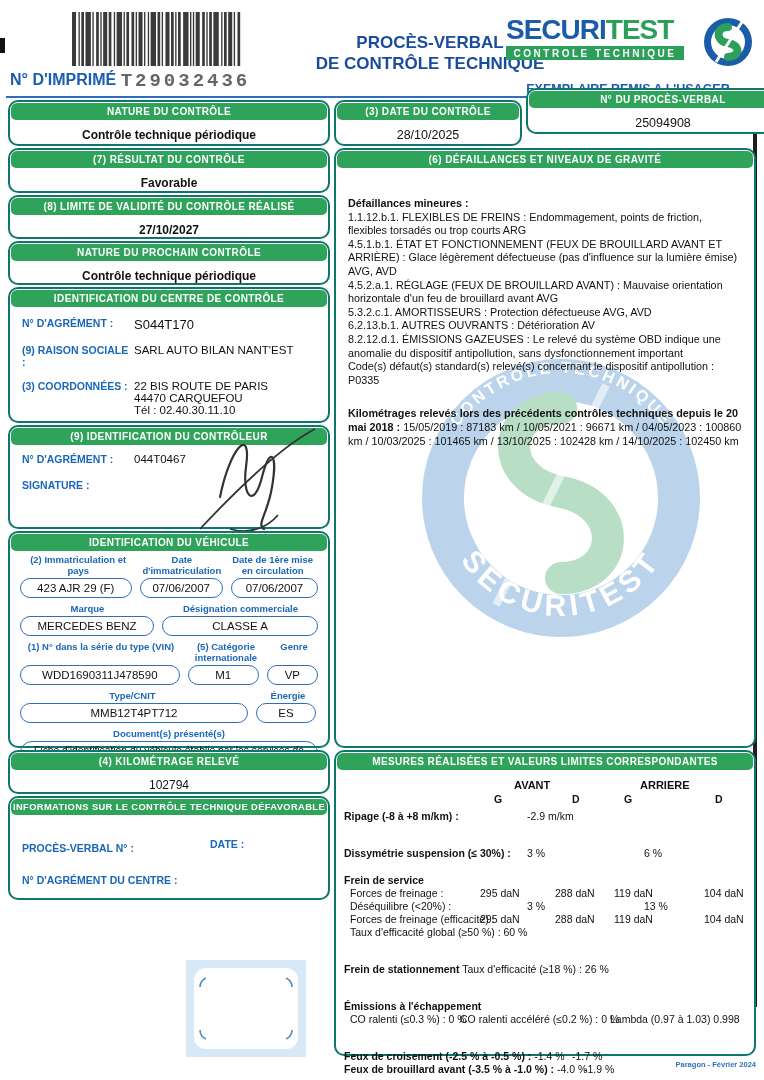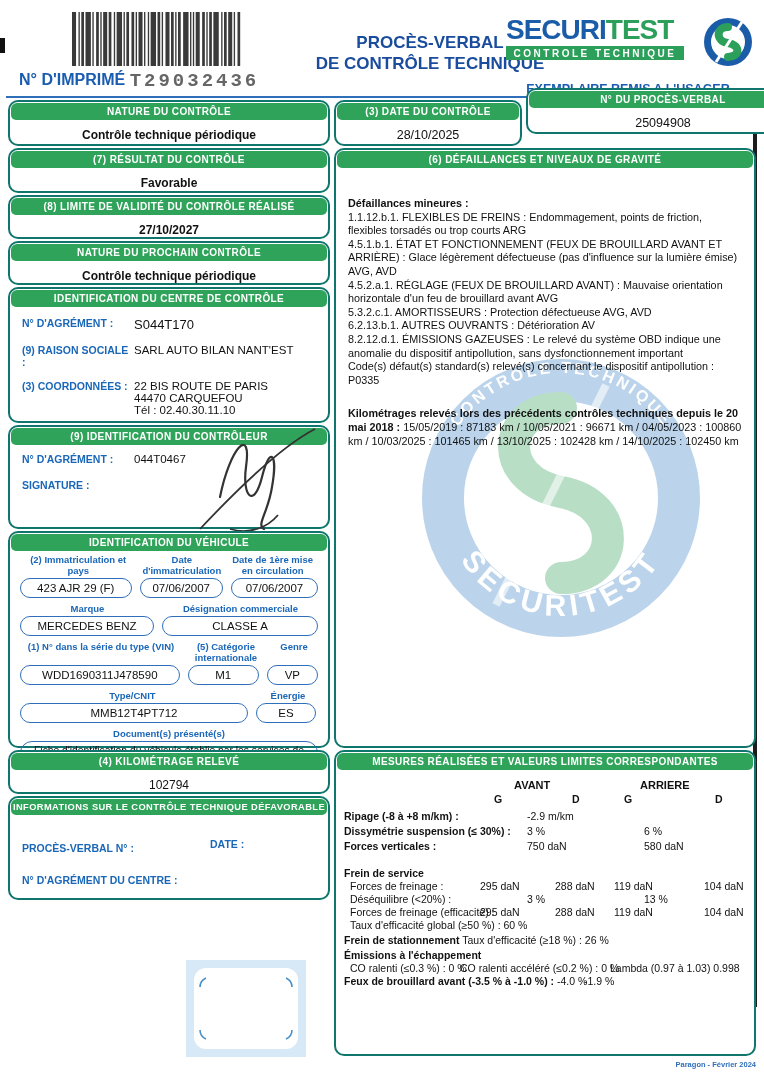--- a/index.html
+++ b/index.html
@@ -1,20 +1,20 @@
 <!DOCTYPE html>
 <html><head>
 <meta charset="utf-8">
 <style>
   html,body{margin:0;padding:0;background:#e8e8e8;}
   .page{position:relative;width:764px;height:1080px;background:#ffffff;overflow:hidden;
         font-family:"Liberation Sans","DejaVu Sans",sans-serif;color:#111;}
   
   .barcode{position:absolute;left:72px;top:12px;width:186px;height:54px;}
-  .printed-no{position:absolute;left:19px;top:70px;white-space:nowrap;}
+  .printed-no{position:absolute;left:10px;top:70px;white-space:nowrap;}
   .printed-no .lblb{color:#1a5cb0;font-weight:bold;font-size:16px;}
   .printed-no .ocr{color:#666;font-family:"Liberation Mono","DejaVu Sans Mono",monospace;
                    font-size:19px;letter-spacing:3px;font-weight:bold;vertical-align:-1px;}
   .doc-title{position:absolute;left:300px;top:32px;width:260px;text-align:center;
              color:#1a4c9e;font-weight:bold;font-size:17px;line-height:1.25;}
   .brand{position:absolute;left:506px;top:16px;width:250px;}
   .brand-word{font-size:28px;font-weight:bold;letter-spacing:-1px;line-height:1;}
   .brand-word .p1{color:#1b5ca8;} .brand-word .p2{color:#2ca05a;}
   .brand-bar{margin-top:2px;width:178px;background:#2ca05a;color:#fff;font-weight:bold;
              font-size:10px;letter-spacing:2.5px;text-align:center;padding:2px 0 1px 0;}
@@ -49,21 +49,21 @@
   .mes-content{position:relative;padding:8px 8px 0 8px;font-size:10.5px;}
   .mrow{position:relative;min-height:13px;}
   .mv{position:absolute;top:0;white-space:nowrap;}
   .pc1{left:136px}.pc2{left:211px}.pc3{left:270px}.pc4{left:360px}
   .pm1{left:183px}.pm2{left:300px}
   .ph-g1{left:150px}.ph-d1{left:228px}.ph-g2{left:280px}.ph-d2{left:371px}
   .ph-avant{left:170px;font-weight:bold;font-size:11px;}
   .ph-arriere{left:296px;font-weight:bold;font-size:11px;}
   .bold{font-weight:bold;}
   .ind{padding-left:6px;}
-  .mt4{margin-top:4px}.mt12{margin-top:2px}.mt14{margin-top:14px}
+  .mt4{margin-top:4px}.mt12{margin-top:24px}.mt14{margin-top:14px}
   
   .sig-svg{position:absolute;left:150px;top:-10px;overflow:visible;}
   .sticker{position:absolute;left:186px;top:960px;width:120px;height:97px;background:#d7e9f6;}
   .scan-strip{position:absolute;left:753px;top:95px;width:4px;height:912px;background:#1d1d1d;}
   .scan-mark{position:absolute;left:0;top:38px;width:5px;height:15px;background:#111;}
   .footer-note{position:absolute;left:640px;top:1060px;width:116px;text-align:right;
                color:#2f6fba;font-size:7.5px;font-weight:bold;}
 </style>
 </head>
 <body>
@@ -329,25 +329,20 @@
         <span class="bold">Ripage (-8 à +8 m/km) :</span>
         <span class="mv pm1">-2.9 m/km</span>
       </div>
 
       <div class="mrow mt12">
         <span class="bold">Dissymétrie suspension (≤ 30%) :</span>
         <span class="mv pm1">3 %</span>
         <span class="mv pm2">6 %</span>
       </div>
 
-      <div class="mrow mt12">
-        <span class="bold">Forces verticales :</span>
-        <span class="mv pm1">750 daN</span>
-        <span class="mv pm2">580 daN</span>
-      </div>
 
       <div class="mrow mt14 bold">Frein de service</div>
       <div class="mrow ind">
         <span>Forces de freinage :</span>
         <span class="mv pc1">295 daN</span>
         <span class="mv pc2">288 daN</span>
         <span class="mv pc3">119 daN</span>
         <span class="mv pc4">104 daN</span>
       </div>
       <div class="mrow ind">
@@ -380,20 +375,25 @@
         <span class="mv" style="left:116px;">
           <span>CO ralenti accéléré (≤0.2 %) :</span>
           <span>0 %</span>
         </span>
         <span class="mv" style="left:266px;">
           <span>Lambda (0.97 à 1.03)</span>
           <span>0.998</span>
         </span>
       </div>
 
+      <div class="mrow mt12">
+        <span class="bold">Feux de croisement (-2.5 % à -0.5 %) :</span>
+        <span>-1.4 %</span>
+        <span class="mv" style="left:228px;">-1.7 %</span>
+      </div>
       <div class="mrow">
         <span class="bold">Feux de brouillard avant (-3.5 % à -1.0 %) :</span>
         <span>-4.0 %</span>
         <span class="mv" style="left:240px;">-1.9 %</span>
       </div>
 
     </div>
   </div>
 
   <div class="footer-note">Paragon - Février 2024</div>

